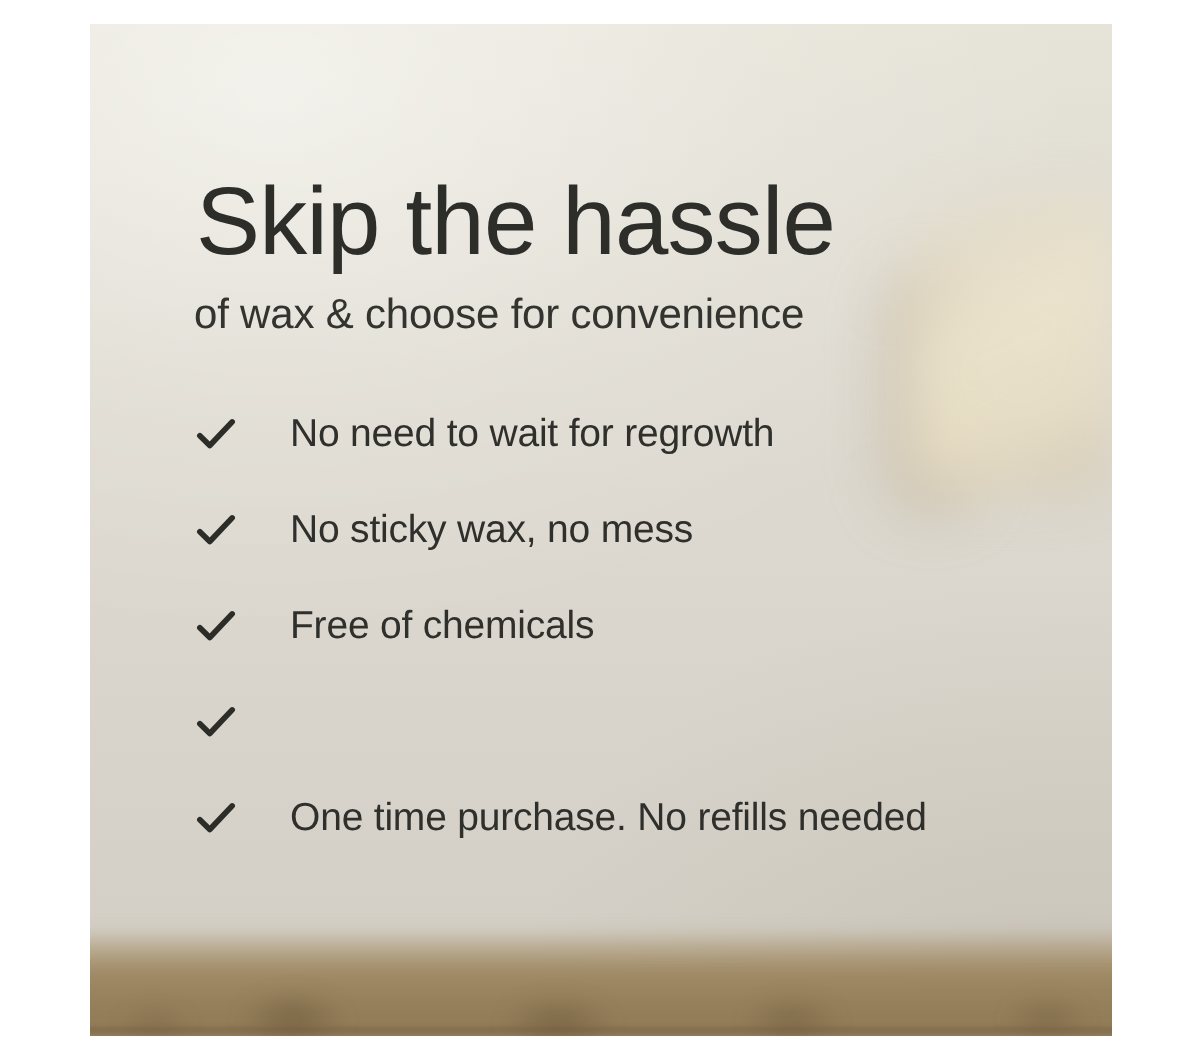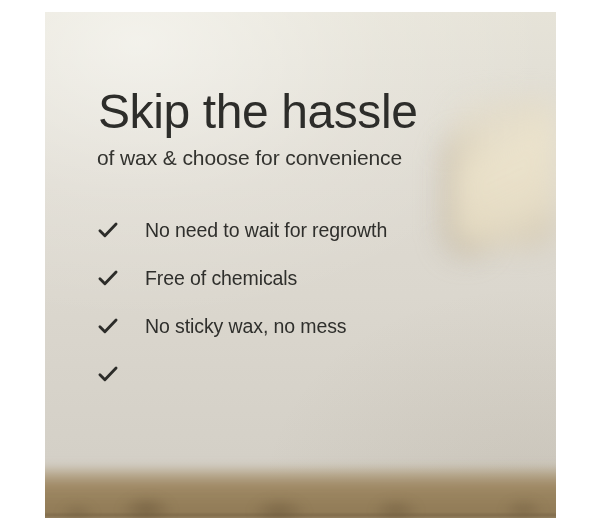--- a/index.html
+++ b/index.html
@@ -172,21 +172,21 @@
     left: 52px;
     top: 194px;
     width: 440px;
     margin: 0;
     padding: 0;
     list-style: none;
   }
 
   .benefit-item {
     display: flex;
-    align-items: center;
+    align-items: flex-start;
     height: 48px;
   }
 
   .check-icon {
     flex: 0 0 48px;
     display: flex;
     align-items: center;
     justify-content: flex-start;
     color: #2c2c29;
   }
@@ -234,38 +234,46 @@
           </span>
           <span class="benefit-label">No need to wait for regrowth</span>
         </li>
 
         <li class="benefit-item">
           <span class="check-icon">
             <svg viewBox="0 0 24 24" aria-hidden="true">
               <path d="M3.2 12.9 L8.6 18.3 L20.8 5.4" fill="none" stroke="currentColor" stroke-width="3.1" stroke-linecap="round" stroke-linejoin="round"></path>
             </svg>
           </span>
+          <span class="benefit-label">No sticky wax, no mess</span>
+        </li>
+
+        <li class="benefit-item">
+          <span class="check-icon">
+            <svg viewBox="0 0 24 24" aria-hidden="true">
+              <path d="M3.2 12.9 L8.6 18.3 L20.8 5.4" fill="none" stroke="currentColor" stroke-width="3.1" stroke-linecap="round" stroke-linejoin="round"></path>
+            </svg>
+          </span>
           <span class="benefit-label">Free of chemicals</span>
         </li>
 
         <li class="benefit-item">
           <span class="check-icon">
             <svg viewBox="0 0 24 24" aria-hidden="true">
               <path d="M3.2 12.9 L8.6 18.3 L20.8 5.4" fill="none" stroke="currentColor" stroke-width="3.1" stroke-linecap="round" stroke-linejoin="round"></path>
             </svg>
           </span>
-          <span class="benefit-label">No sticky wax, no mess</span>
-        </li>
-
-        <li class="benefit-item">
-          <span class="check-icon">
-            <svg viewBox="0 0 24 24" aria-hidden="true">
-              <path d="M3.2 12.9 L8.6 18.3 L20.8 5.4" fill="none" stroke="currentColor" stroke-width="3.1" stroke-linecap="round" stroke-linejoin="round"></path>
-            </svg>
-          </span>
-        </li>
-
+        </li>
+
+        <li class="benefit-item">
+          <span class="check-icon">
+            <svg viewBox="0 0 24 24" aria-hidden="true">
+              <path d="M3.2 12.9 L8.6 18.3 L20.8 5.4" fill="none" stroke="currentColor" stroke-width="3.1" stroke-linecap="round" stroke-linejoin="round"></path>
+            </svg>
+          </span>
+          <span class="benefit-label">One time purchase. No refills needed</span>
+        </li>
 
       </ul>
 
     </div>
   </div>
 </div>
 
 </body></html>

